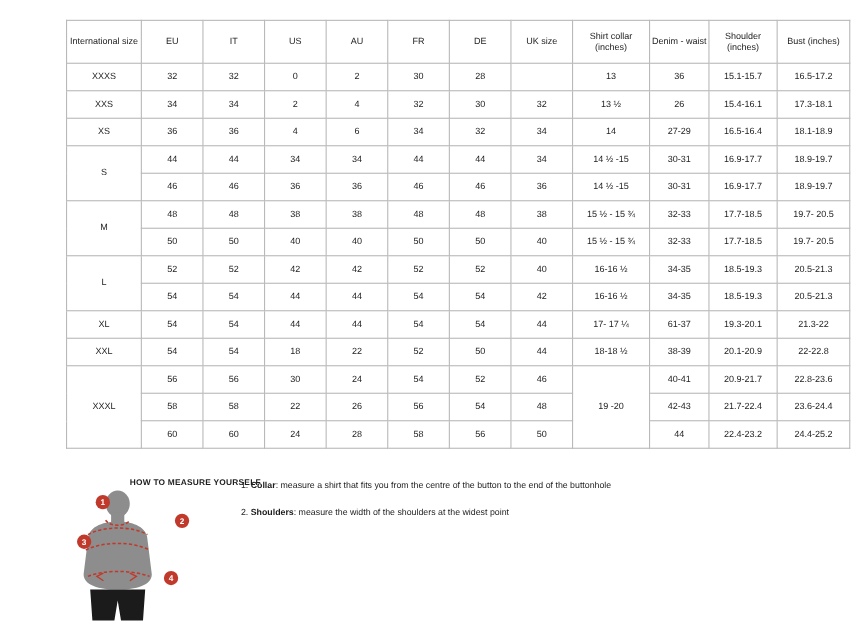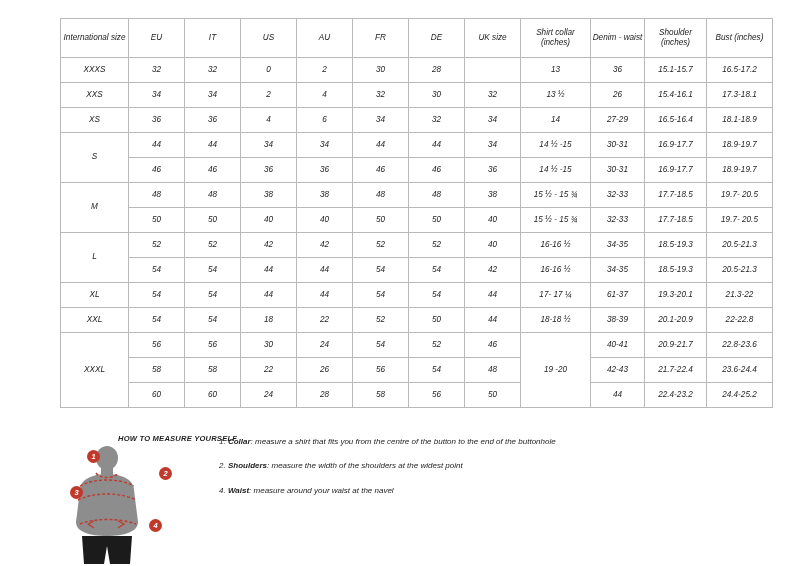--- a/index.html
+++ b/index.html
@@ -12,21 +12,20 @@
     height: 566px;
     font-family: "Liberation Sans", sans-serif;
     color: #222222;
     position: relative;
     overflow: hidden;
   }
   .page {
     position: relative;
     width: 659px;
     height: 566px;
-    font-style: italic;
   }
   table.size-table {
     position: absolute;
     left: 60px;
     top: 18px;
     width: 668px;
     border-collapse: collapse;
     table-layout: fixed;
   }
   table.size-table th,
@@ -346,24 +345,20 @@
 
   <div class="measure-list">
     <div class="mitem">
       <span>1.</span>
       <b>Collar</b><span>: measure a shirt that fits you from the centre of the button to the end of the buttonhole</span>
     </div>
     <div class="mitem">
       <span>2.</span>
       <b>Shoulders</b><span>: measure the width of the shoulders at the widest point</span>
     </div>
-    <div class="mitem">
-      <span>4.</span>
-      <b>Waist</b><span>: measure around your waist at the navel</span>
-    </div>
   </div>
 
   <div class="figure">
     <svg class="fig-svg" width="120" height="122" viewBox="0 0 120 122">
 
       <ellipse cx="47" cy="14" rx="11" ry="12" fill="#8d8d8d"></ellipse>
 
       <rect x="41" y="22" width="12" height="9" fill="#8d8d8d"></rect>
 
       <path d="M20 46 C20 36, 32 30, 47 30 C62 30, 74 36, 74 46 L78 78 C78 88, 64 92, 47 92 C30 92, 16 88, 16 78 Z" fill="#8d8d8d"></path>

